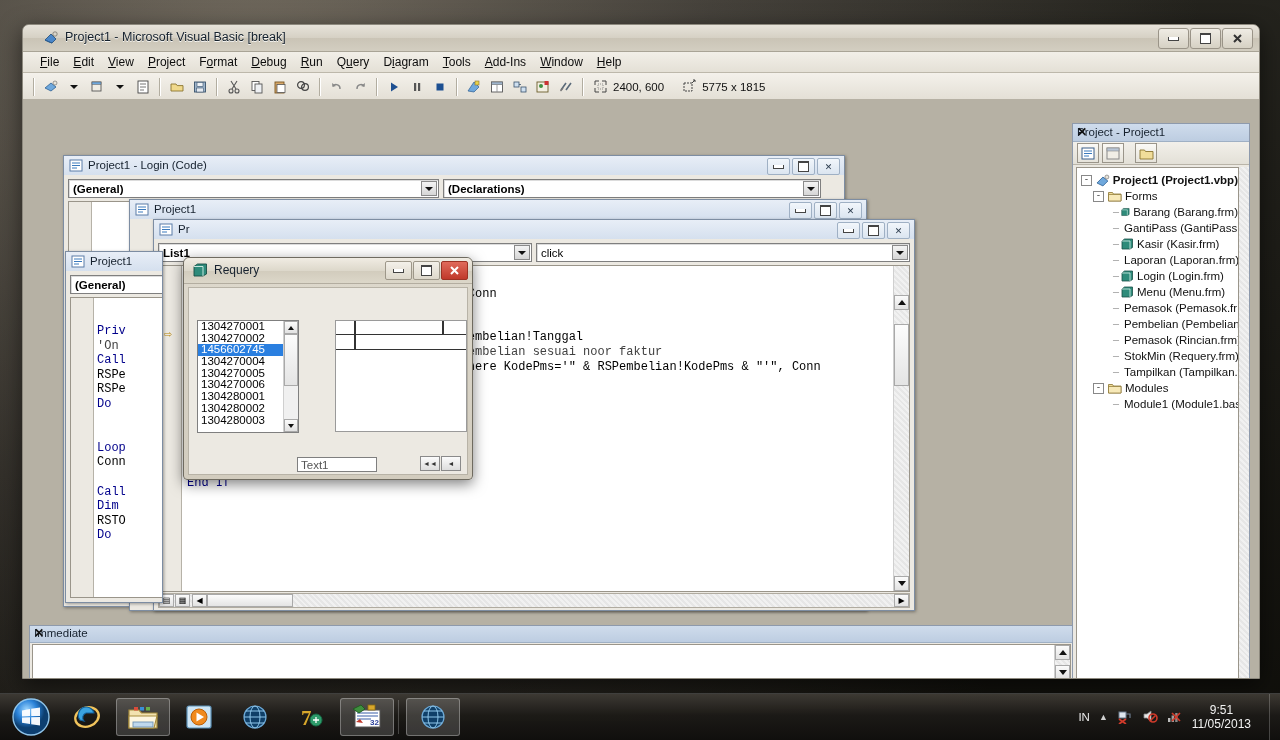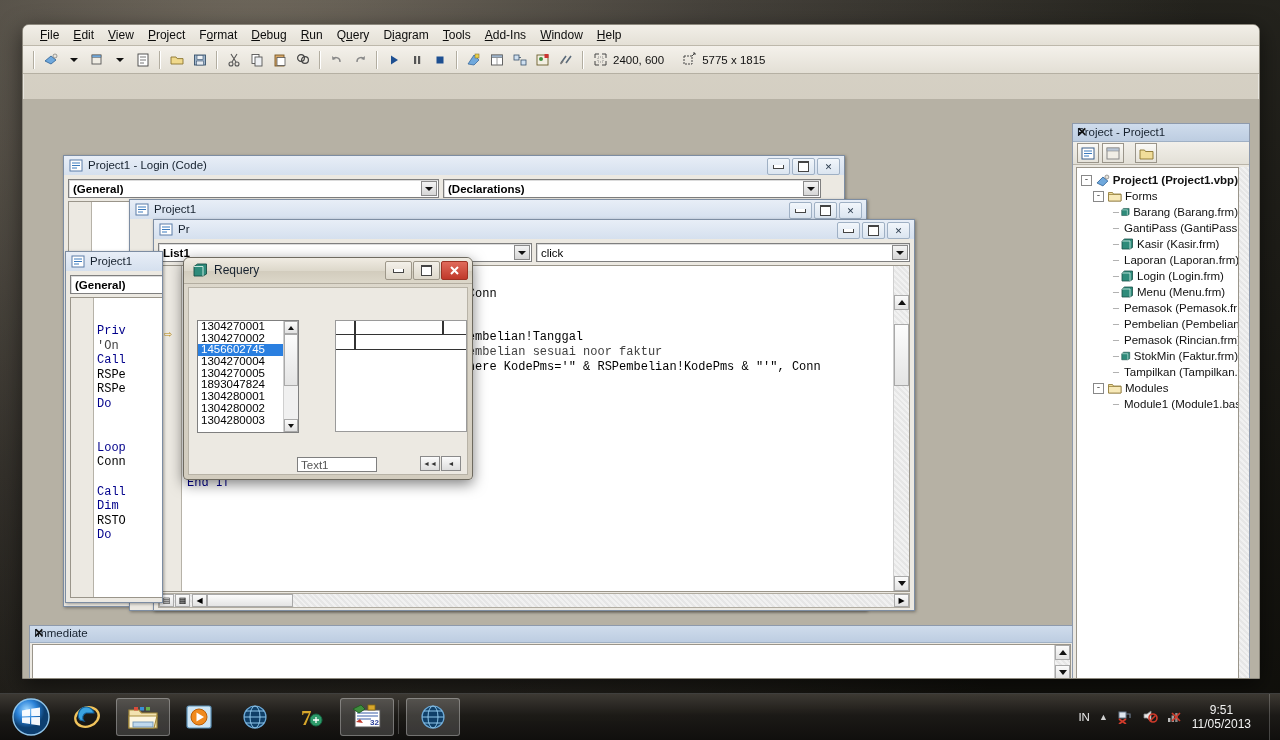--- a/index.html
+++ b/index.html
@@ -219,20 +219,41 @@
   .clock{text-align:center;line-height:14px;color:#f2f2f2;font-size:12px;padding-right:10px;}
   .showdesk{width:10px;height:46px;border-left:1px solid rgba(255,255,255,.22);}
 </style>
 </head>
 <body>
 
 <div id="desktop"></div>
 
 <div id="vb-window">
 
+  <div id="vb-titlebar">
+    <svg class="vb-appicon" viewBox="0 0 16 16">
+      <path d="M2 10 L8 4 L13 9 L9 13 Z" fill="#4a86c8" stroke="#1e4b78" stroke-width="0.8"></path>
+      <path d="M2 10 L6 12 L9 13" fill="none" stroke="#2c5f93" stroke-width="1"></path>
+      <circle cx="12" cy="4" r="2.2" fill="#d8d4c9" stroke="#6d6a61" stroke-width="0.7"></circle>
+    </svg>
+    <div class="ttl">Project1 - Microsoft Visual Basic [break]</div>
+    <div class="wbtns">
+      <div class="wbtn">
+          <div class="glyph-min"></div>
+        </div>
+      <div class="wbtn">
+          <div class="glyph-max"></div>
+        </div>
+      <div class="wbtn close">
+        <svg width="11" height="11" viewBox="0 0 11 11">
+            <path d="M2 2 L9 9 M9 2 L2 9" stroke="#333" stroke-width="2" fill="none"></path>
+          </svg>
+      </div>
+    </div>
+  </div>
 
   <div id="vb-menu">
     <div class="mi"><u>F</u>ile</div>
     <div class="mi"><u>E</u>dit</div>
     <div class="mi"><u>V</u>iew</div>
     <div class="mi"><u>P</u>roject</div>
     <div class="mi">F<u>o</u>rmat</div>
     <div class="mi"><u>D</u>ebug</div>
     <div class="mi"><u>R</u>un</div>
     <div class="mi">Q<u>u</u>ery</div>
@@ -550,21 +571,21 @@
       </div>
       <div class="rbody">
 
         <div class="listbox" style="left:8px;top:32px;width:100px;height:111px;">
           <div id="rincian-list">
               <div class="lb-item">1304270001</div>
               <div class="lb-item">1304270002</div>
               <div class="lb-item sel">1456602745</div>
               <div class="lb-item">1304270004</div>
               <div class="lb-item">1304270005</div>
-              <div class="lb-item">1893047824</div>
+              <div class="lb-item">1304270006</div>
               <div class="lb-item">1304280001</div>
               <div class="lb-item">1304280002</div>
               <div class="lb-item">1304280003</div>
             </div>
 
           <div style="position:absolute;right:0;top:0;bottom:0;width:14px;background:#f0f0f0;border-left:1px solid #cfcfcf;">
             <div class="sb-btn" style="width:14px;height:13px;">
                 <div class="caret-up" style="border-left-width:3px;border-right-width:3px;border-bottom-width:4px;"></div>
               </div>
             <div class="sb-thumb" style="left:0;top:13px;width:14px;height:52px;"></div>
@@ -723,21 +744,21 @@
                 <path d="M1 3 L9 3 L9 11" fill="none" stroke="#d8f0ea" stroke-width=".8"></path>
               </svg>
               <span class="lbl">Pemasok (Rincian.frm)</span>
             </div>
             <div class="tnode" style="padding-left:34px">
               <span style="color:#9a9a9a;font-family:'Liberation Mono',monospace;font-size:10px;margin-right:2px">—</span>
               <svg width="13" height="12" viewBox="0 0 13 12">
                 <path d="M1 3 L3.5 1 L11.5 1 L11.5 9.5 L9 11 L1 11 Z" fill="#2e8b7a" stroke="#1a4f46" stroke-width=".8"></path>
                 <path d="M1 3 L9 3 L9 11" fill="none" stroke="#d8f0ea" stroke-width=".8"></path>
               </svg>
-              <span class="lbl">StokMin (Faktur.frm)</span>
+              <span class="lbl">StokMin (Requery.frm)</span>
             </div>
             <div class="tnode" style="padding-left:34px">
               <span style="color:#9a9a9a;font-family:'Liberation Mono',monospace;font-size:10px;margin-right:2px">—</span>
               <svg width="13" height="12" viewBox="0 0 13 12">
                 <path d="M1 3 L3.5 1 L11.5 1 L11.5 9.5 L9 11 L1 11 Z" fill="#2e8b7a" stroke="#1a4f46" stroke-width=".8"></path>
                 <path d="M1 3 L9 3 L9 11" fill="none" stroke="#d8f0ea" stroke-width=".8"></path>
               </svg>
               <span class="lbl">Tampilkan (Tampilkan.frm)</span>
             </div>
             <div class="tnode" style="padding-left:14px">

